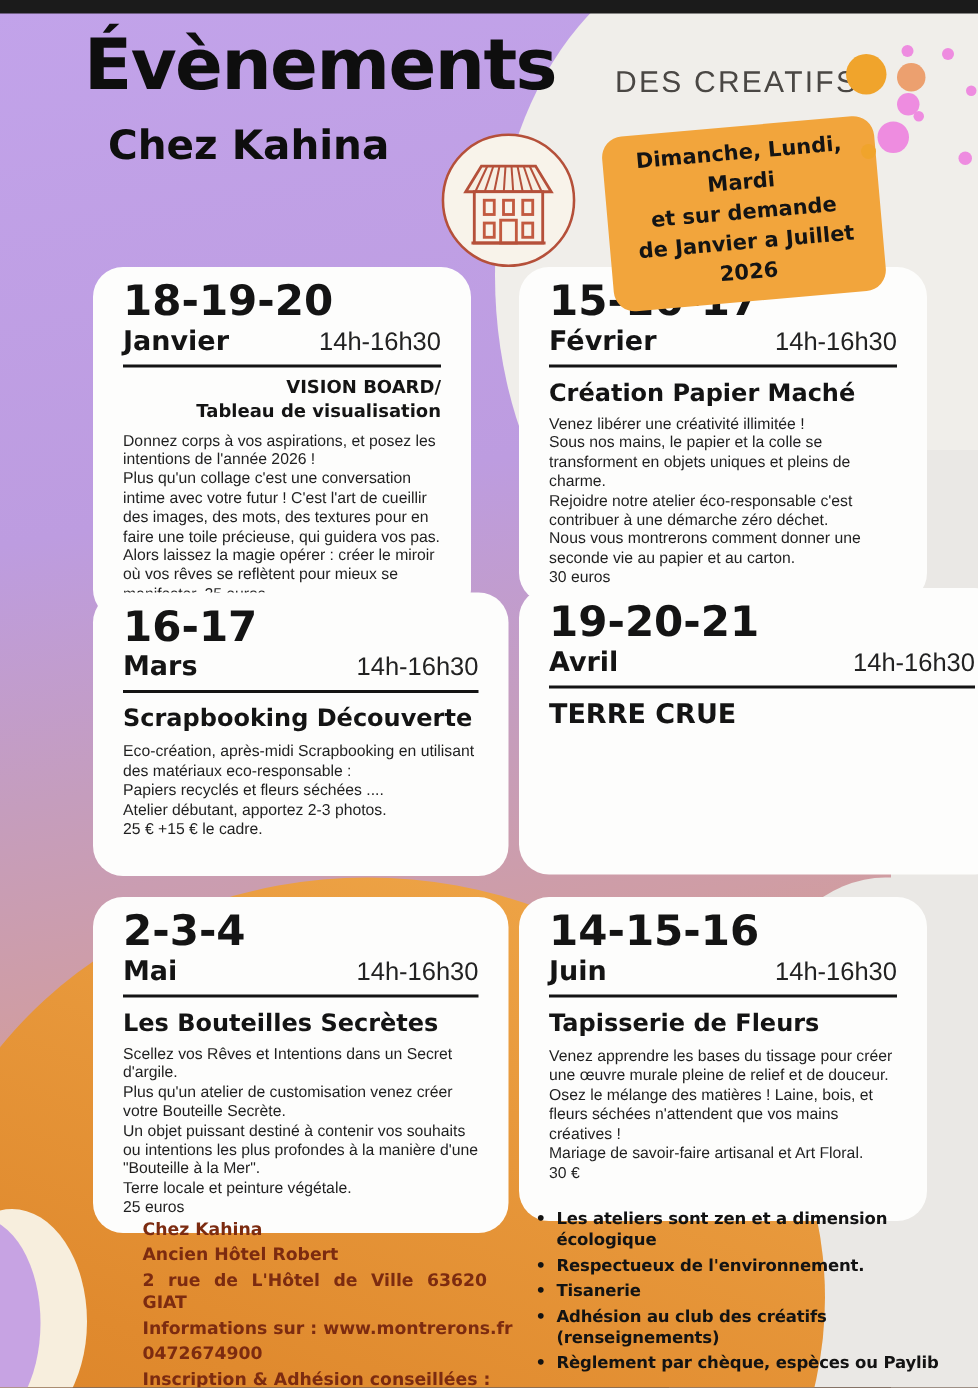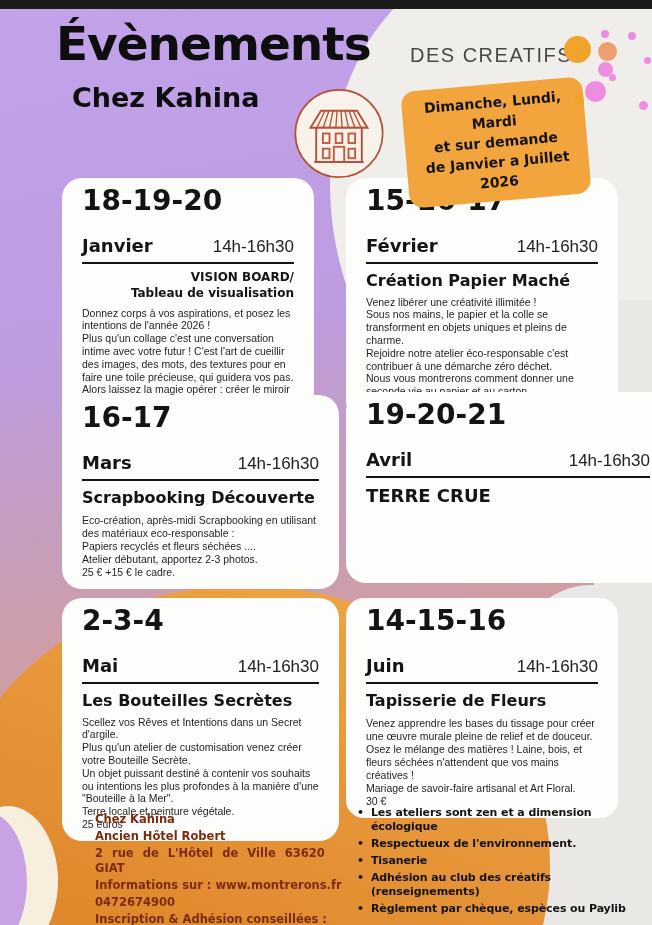--- a/index.html
+++ b/index.html
@@ -50,25 +50,25 @@
   .d9{left:639px;top:101px;width:9px;height:9px;background:var(--dot-pink);}
   .d10{left:574px;top:96px;width:10px;height:10px;background:var(--dot-orange);z-index:4;}
   
   .card{position:absolute;background:var(--card-bg);border-radius:20px;
     padding:8px 20px 10px 20px;color:#141414;z-index:2;overflow:hidden;}
   .c1{left:62px;top:178px;width:252px;min-height:212px;}
   .c2{left:346px;top:178px;width:272px;min-height:203px;}
   .c3{left:62px;top:395px;width:277px;min-height:189px;}
   .c4{left:346px;top:392px;width:324px;min-height:191px;}
   .c5{left:62px;top:598px;width:277px;min-height:208px;}
-  .c6{left:346px;top:598px;width:272px;min-height:216px;border-radius:18px;}
+  .c6{left:346px;top:598px;width:272px;min-height:216px;}
   .dates{font-family:"DejaVu Sans",sans-serif;font-weight:bold;font-size:28px;
     line-height:1.05;letter-spacing:0;}
   .month-row{display:flex;justify-content:space-between;align-items:baseline;
-    margin-top:20px;padding-bottom:5px;border-bottom:2px solid #141414;}
+    margin-top:2px;padding-bottom:5px;border-bottom:2px solid #141414;}
   .month{font-family:"DejaVu Sans",sans-serif;font-weight:bold;font-size:18px;}
   .time{font-size:17px;color:#222;}
   .event-title{font-family:"DejaVu Sans",sans-serif;font-weight:bold;font-size:16px;
     margin-top:7px;white-space:pre-line;line-height:1.2;}
   .c1 .event-title{font-size:12px;line-height:1.3;margin-top:6px;text-align:right;}
   .c4 .event-title{font-size:18px;}
   .desc{font-size:10.5px;line-height:1.25;color:#1f1f1f;margin-top:6px;white-space:pre-line;}
   .c1 .desc,.c2 .desc,.c5 .desc{line-height:1.22;margin-top:5px;}
   
   .footer-venue{position:absolute;left:95px;top:812px;width:258px;z-index:2;

